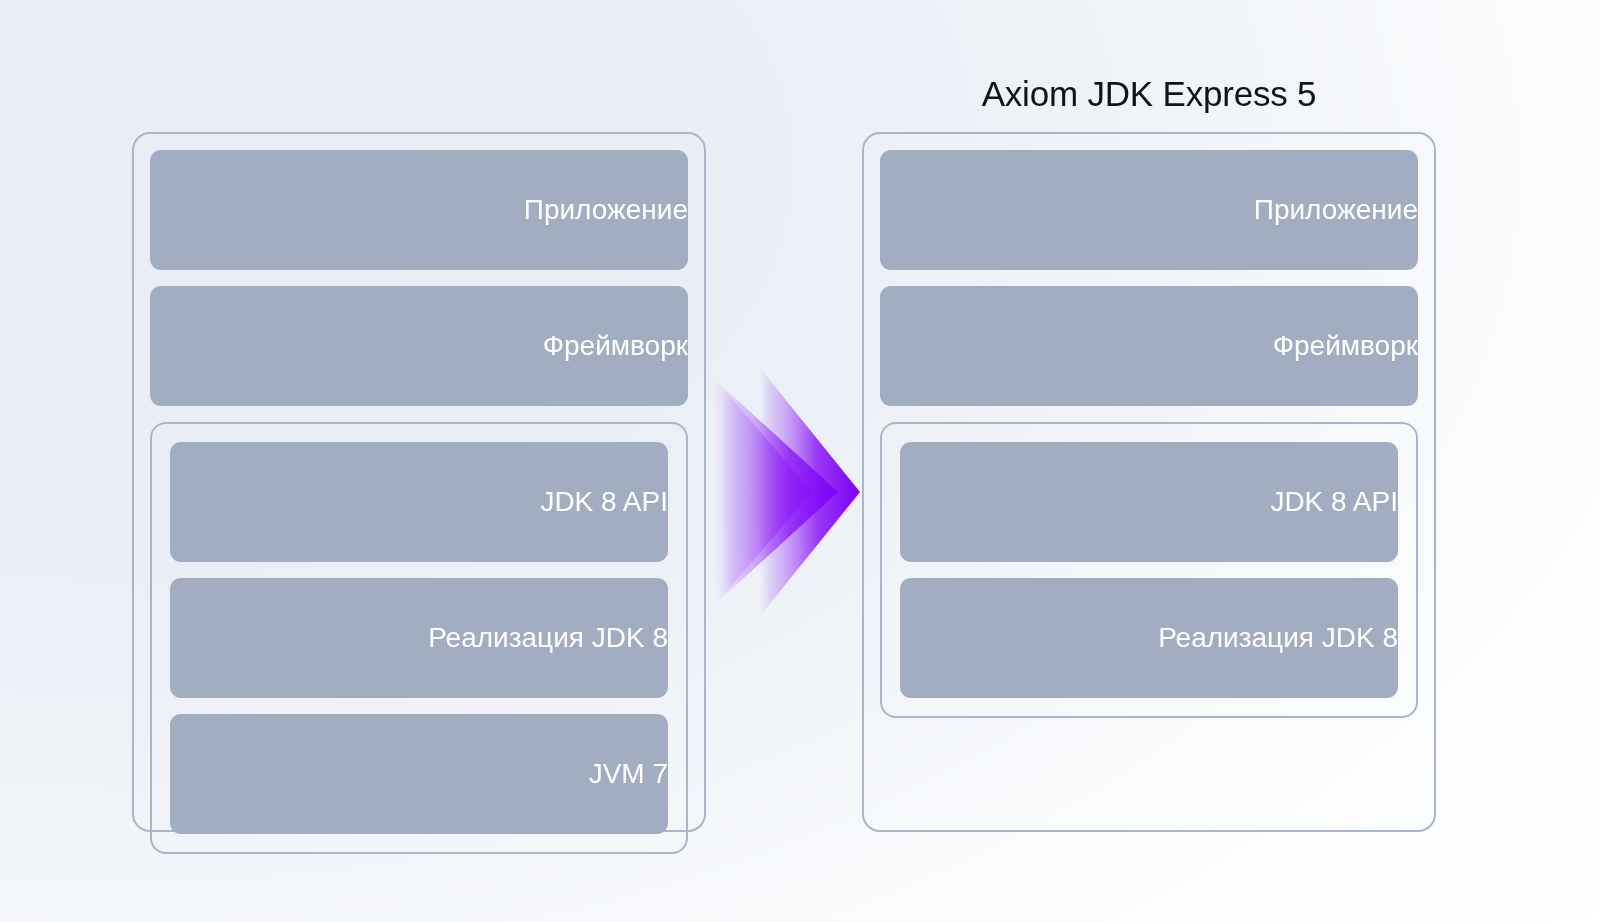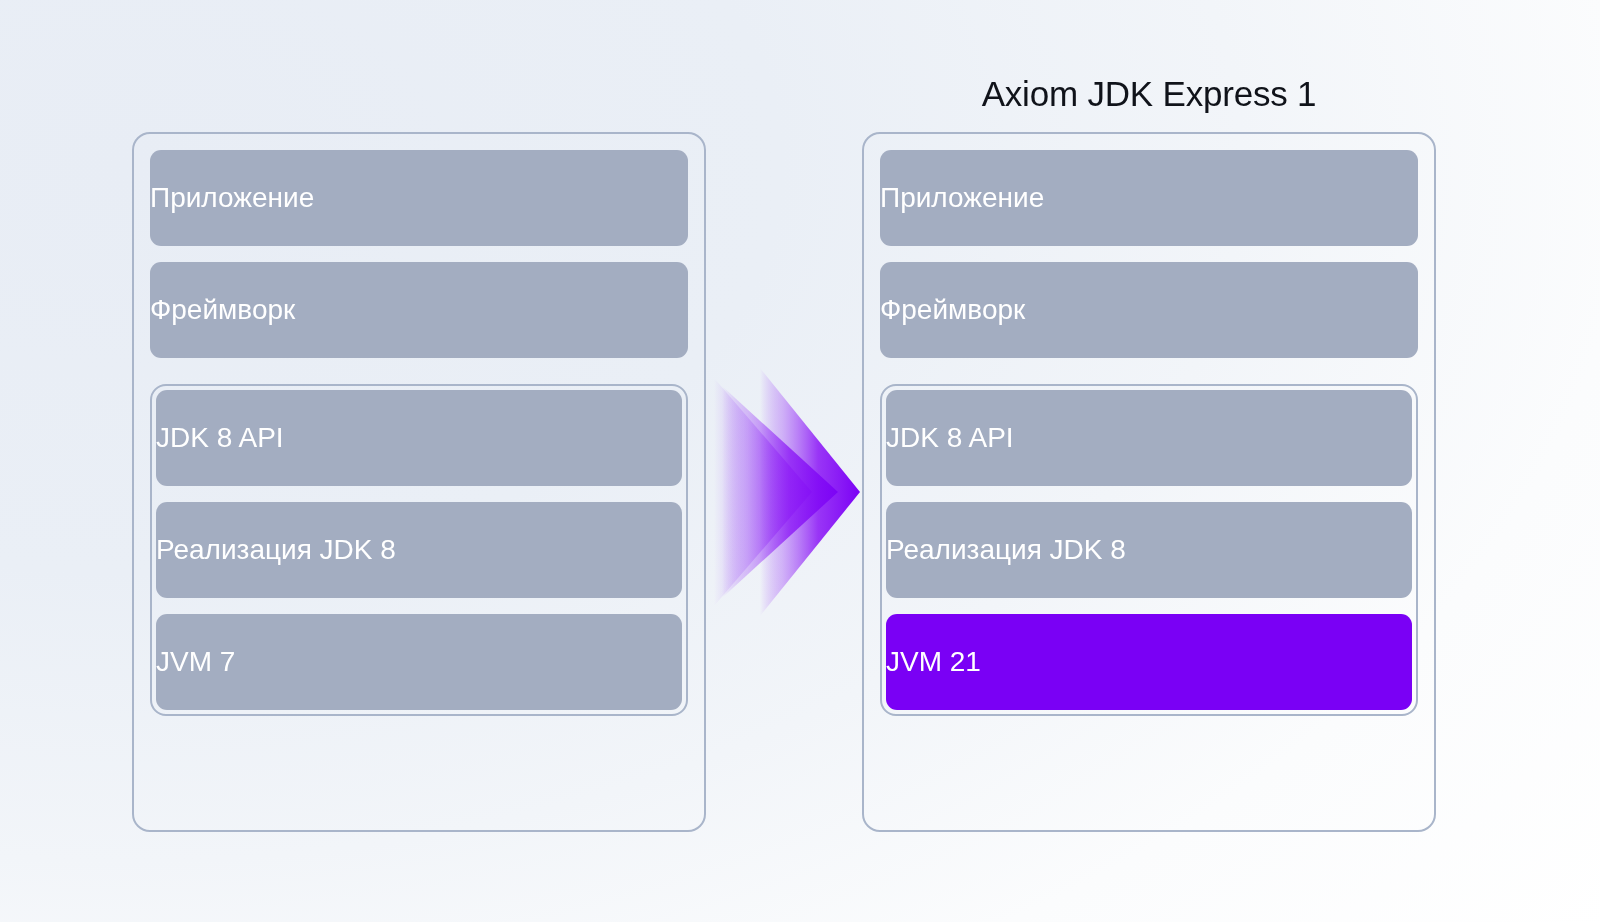--- a/index.html
+++ b/index.html
@@ -50,46 +50,46 @@
   .panel-inner-pad {
     position: absolute;
     left: 0; top: 0; right: 0; bottom: 0;
     padding: 16px;
     box-sizing: border-box;
   }
 
   
   .layer {
     box-sizing: border-box;
-    height: 96px;
+    height: 120px;
     border-radius: 11px;
     background: #a3adc1;
     display: flex;
     align-items: center;
-    justify-content: flex-start;
+    justify-content: flex-end;
     color: #ffffff;
     font-size: 28px;
     font-weight: 400;
     letter-spacing: 0px;
     margin-bottom: 16px;
   }
   .layer:last-child { margin-bottom: 0; }
 
   .layer.highlight {
     background: #7a00f5;
   }
 
   
   .nested {
     box-sizing: border-box;
     border: 2px solid #a9b5ca;
     border-radius: 16px;
-    padding: 4px;
+    padding: 18px;
     background: transparent;
-    margin-top: 26px;
+    margin-top: 16px;
   }
 
   
   #arrow {
     position: absolute;
     left: 714px;
     top: 368px;
     width: 146px;
     height: 248px;
     pointer-events: none;
@@ -146,21 +146,21 @@
       </linearGradient>
     </defs>
 
     <polygon points="0,10 98,124 0,238" fill="url(#arrowGradB)" opacity="0.55"></polygon>
 
     <polygon points="46,0 146,124 46,248" fill="url(#arrowGradA)"></polygon>
 
     <polygon points="8,18 124,124 8,230" fill="url(#arrowGradA)" opacity="0.9"></polygon>
   </svg>
 
-  <div id="title-right" class="col-title">Axiom JDK Express 1</div>
+  <div id="title-right" class="col-title">Axiom JDK Express 5</div>
 
   <div id="panel-right" class="panel">
     <div class="panel-inner-pad">
 
       <div class="layer">
         <span>Приложение</span>
       </div>
 
       <div class="layer">
         <span>Фреймворк</span>
@@ -169,21 +169,18 @@
       <div class="nested">
 
         <div class="layer">
           <span>JDK 8 API</span>
         </div>
 
         <div class="layer">
           <span>Реализация JDK 8</span>
         </div>
 
-        <div class="layer highlight">
-          <span>JVM 21</span>
-        </div>
 
       </div>
     </div>
   </div>
 
 </div>
 
 </body></html>

